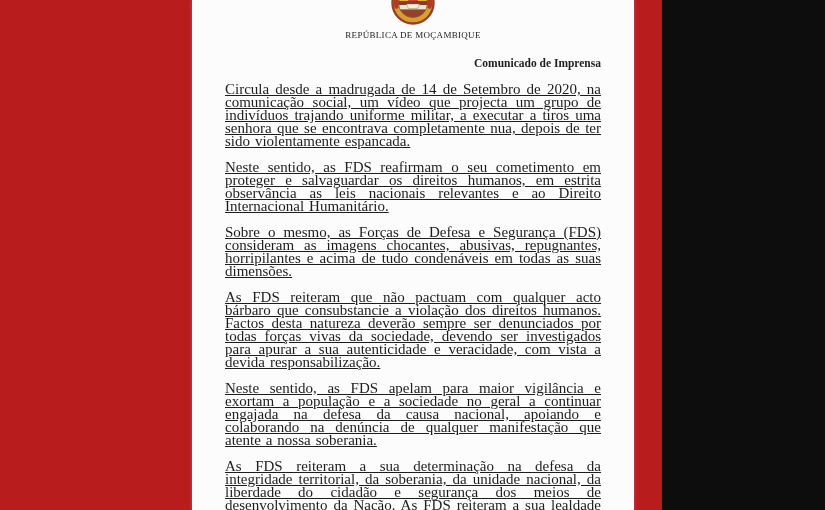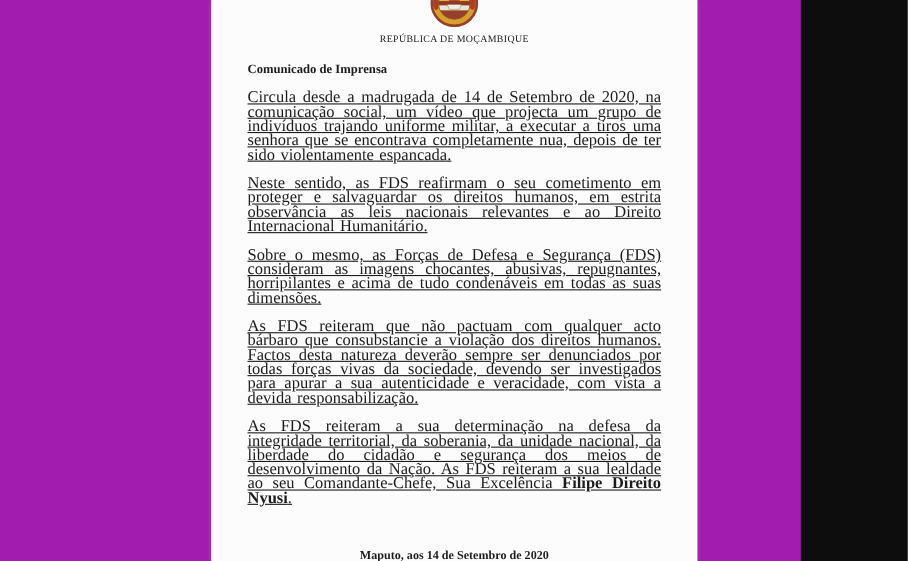--- a/index.html
+++ b/index.html
@@ -4,22 +4,22 @@
 <style>
   * { margin: 0; padding: 0; box-sizing: border-box; }
   html, body {
     width: 825px; height: 510px;
     overflow: hidden;
     background: #0d0d0d;
     font-family: "Liberation Serif", serif;
   }
   .stage {
     position: relative;
-    width: 728px; height: 510px;
-    background: #a21caf;
+    width: 662px; height: 510px;
+    background: #b91c1c;
   }
   .page {
     position: absolute;
     left: 192px; top: 0;
     width: 442px; height: 510px;
     background: #fcfcfc;
     color: #1d1d1d;
     padding: 0 33px;
     box-shadow: 0 0 4px rgba(190,190,190,0.35);
   }
@@ -30,21 +30,21 @@
   }
   .hdr-line {
     text-align: center;
     font-size: 9px;
     letter-spacing: 0.3px;
     line-height: 11px;
     white-space: nowrap;
   }
   .hdr-line.first { margin-top: 5px; }
   .doc-title {
-    text-align: left;
+    text-align: right;
     font-size: 11.5px;
     font-weight: bold;
     line-height: 13px;
     margin-top: 16px;
   }
   .body-par {
     font-size: 15px;
     line-height: 13px;
     text-align: justify;
     word-spacing: 0.08em;
@@ -96,19 +96,20 @@
     </div>
 
     <div class="hdr-line first">REPÚBLICA DE MOÇAMBIQUE</div>
 
     <div class="doc-title">Comunicado de Imprensa</div>
 
     <p class="body-par first">Circula desde a madrugada de 14 de Setembro de 2020, na comunicação social, um vídeo que projecta um grupo de indivíduos trajando uniforme militar, a executar a tiros uma senhora que se encontrava completamente nua, depois de ter sido violentamente espancada.</p>
     <p class="body-par">Neste sentido, as FDS reafirmam o seu cometimento em proteger e salvaguardar os direitos humanos, em estrita observância as leis nacionais relevantes e ao Direito Internacional Humanitário.</p>
     <p class="body-par">Sobre o mesmo, as Forças de Defesa e Segurança (FDS) consideram as imagens chocantes, abusivas, repugnantes, horripilantes e acima de tudo condenáveis em todas as suas dimensões.</p>
     <p class="body-par">As FDS reiteram que não pactuam com qualquer acto bárbaro que consubstancie a violação dos direitos humanos. Factos desta natureza deverão sempre ser denunciados por todas forças vivas da sociedade, devendo ser investigados para apurar a sua autenticidade e veracidade, com vista a devida responsabilização.</p>
+    <p class="body-par">Neste sentido, as FDS apelam para maior vigilância e exortam a população e a sociedade no geral a continuar engajada na defesa da causa nacional, apoiando e colaborando na denúncia de qualquer manifestação que atente a nossa soberania.</p>
 
     <p class="body-par"><span>As FDS reiteram a sua determinação na defesa da integridade territorial, da soberania, da unidade nacional, da liberdade do cidadão e segurança dos meios de desenvolvimento da Nação. As FDS reiteram a sua lealdade ao seu Comandante-Chefe, Sua Excelência </span><strong>Filipe Direito Nyusi</strong><span>.</span></p>
 
     <div class="dateline">Maputo, aos 14 de Setembro de 2020</div>
 
   </div>
 </div>
 
 </body></html>

